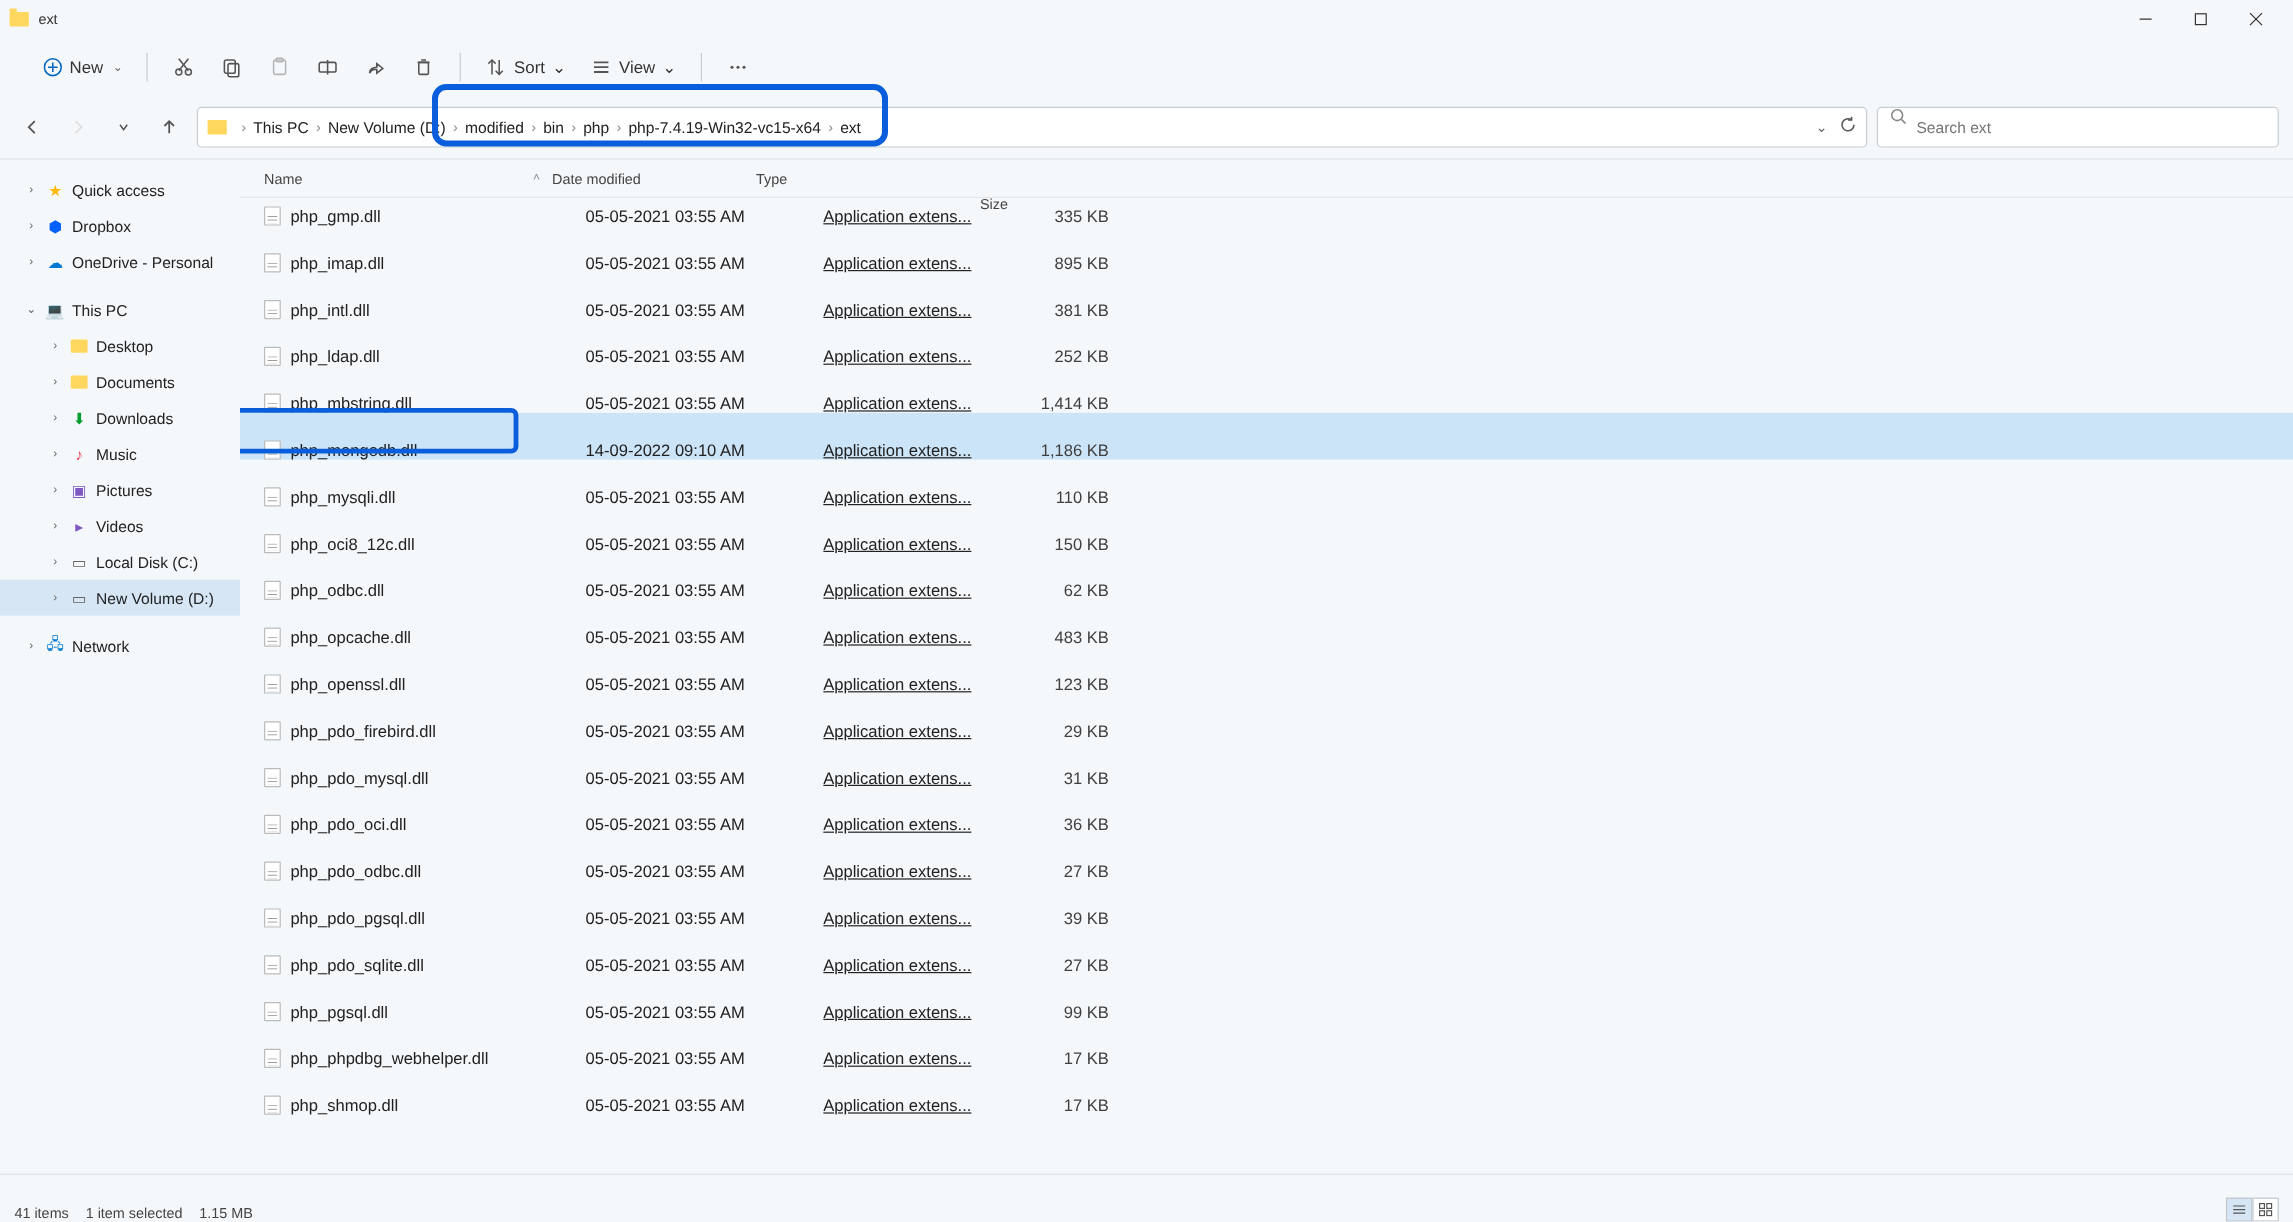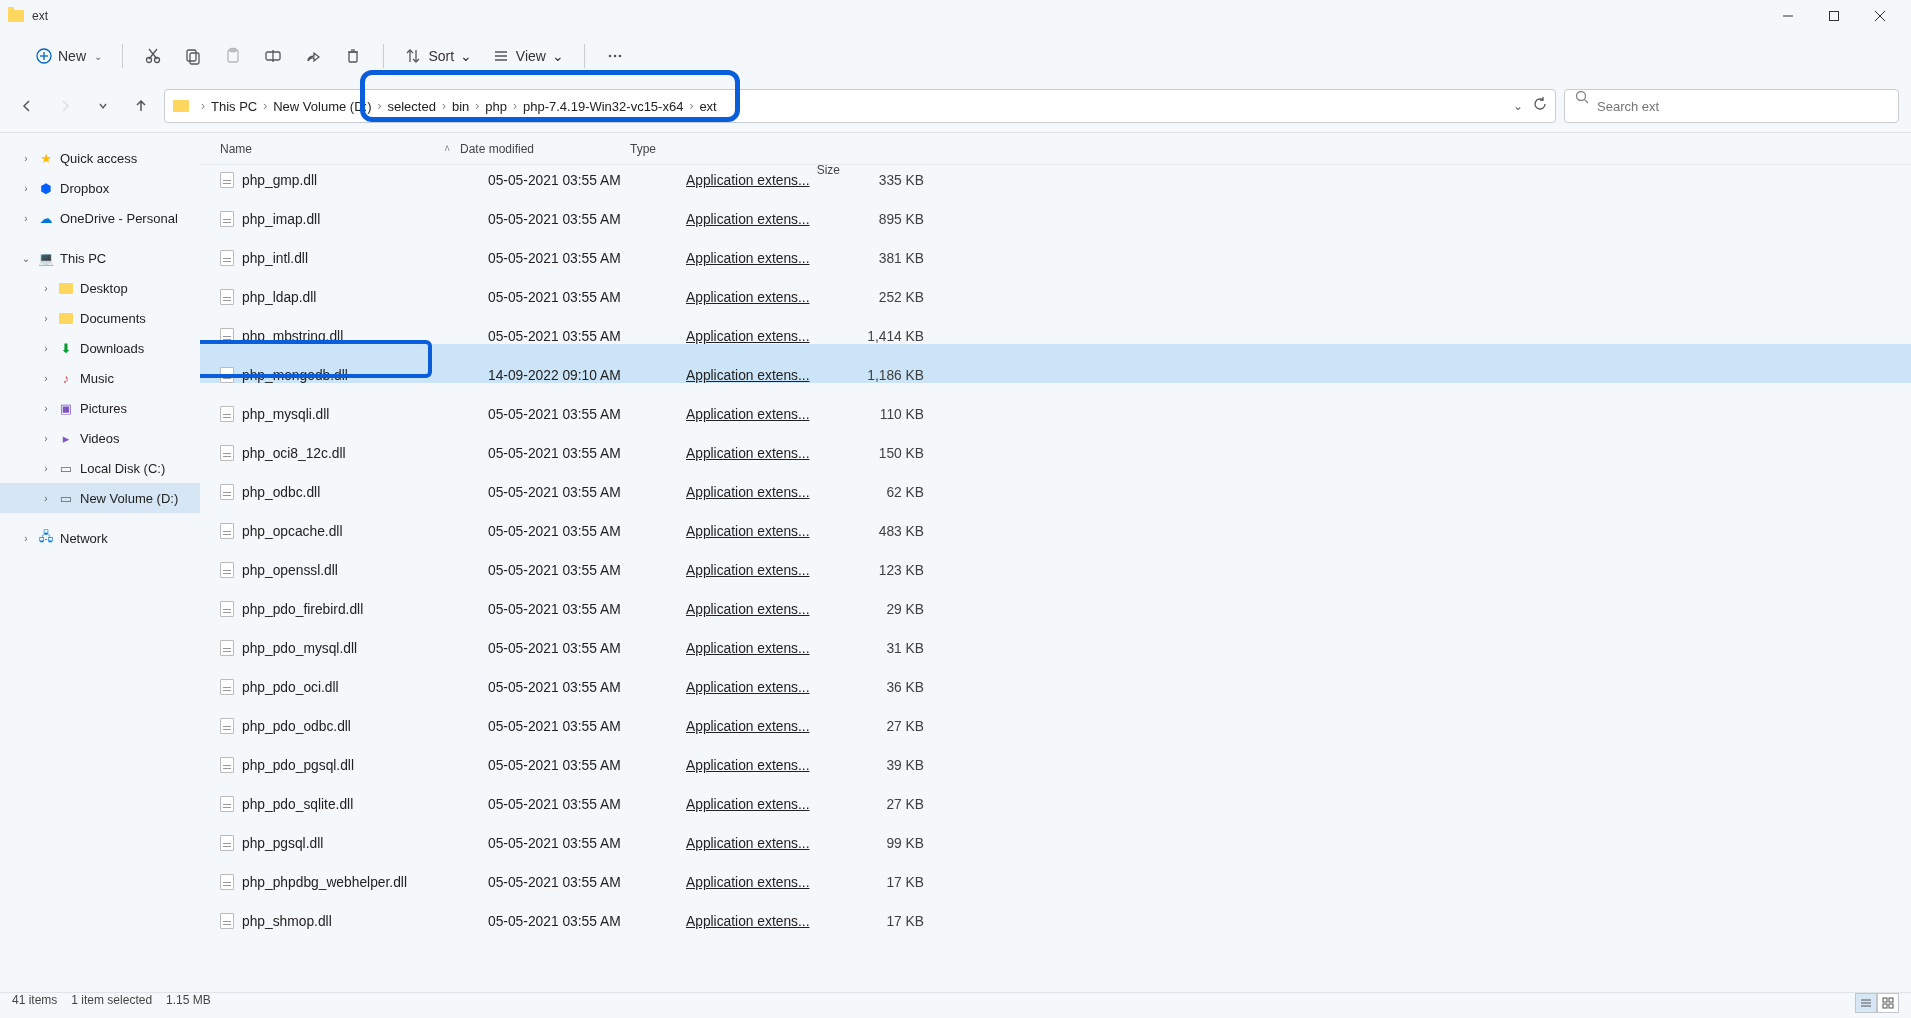--- a/index.html
+++ b/index.html
@@ -74,21 +74,21 @@
 .row .cell.type { width: 130px; color: #222; white-space: nowrap; overflow: hidden; text-overflow: ellipsis; text-decoration: underline; }
 .row .cell.size { width: 80px; text-align: right; color: #404040; }
 .file-ico { width: 14px; height: 16px; background: #fff; border: 1px solid #bbb; border-radius: 1px; position: relative; flex-shrink: 0; }
 .file-ico::after { content: ''; position: absolute; bottom: 1px; left: 2px; right: 2px; top: 7px; background: linear-gradient(#999 1px, transparent 1px) 0 0/100% 3px; }
 
 
 .hl-breadcrumb { position: absolute; top: -20px; left: 195px; width: 380px; height: 52px; border: 5px solid #0a5edb; border-radius: 12px; pointer-events: none; }
 .hl-file { position: absolute; left: -6px; top: -4px; width: 238px; height: 38px; border: 4px solid #0a5edb; border-radius: 6px; pointer-events: none; }
 
 
-.statusbar { height: 26px; border-top: 1px solid #e0e4e8; display: flex; align-items: flex-start; padding: 0 12px; font-size: 12px; color: #444; gap: 14px; }
+.statusbar { height: 40px; border-top: 1px solid #e0e4e8; display: flex; align-items: flex-end; padding: 0 12px; font-size: 12px; color: #444; gap: 14px; }
 .statusbar .spacer { flex: 1; }
 .view-toggle { display: flex; gap: 0; }
 .view-toggle button { width: 22px; height: 20px; border: 1px solid #c0c6cc; background: #fff; display: flex; align-items: center; justify-content: center; }
 .view-toggle button.active { background: #d6e6f5; }
 </style>
 </head>
 <body>
 
 <div class="titlebar">
   <span class="folder-ico"></span>
@@ -214,21 +214,21 @@
     </button>
 
   <div class="addrbox">
     <span class="folder-ico-sm"></span>
     <span class="crumb-sep">›</span>
     <div id="crumbs" style="display:flex;align-items:center">
         <span class="crumb-txt">This PC</span>
         <span class="crumb-sep">›</span>
         <span class="crumb-txt">New Volume (D:)</span>
         <span class="crumb-sep">›</span>
-        <span class="crumb-txt">selected</span>
+        <span class="crumb-txt">modified</span>
         <span class="crumb-sep">›</span>
         <span class="crumb-txt">bin</span>
         <span class="crumb-sep">›</span>
         <span class="crumb-txt">php</span>
         <span class="crumb-sep">›</span>
         <span class="crumb-txt">php-7.4.19-Win32-vc15-x64</span>
         <span class="crumb-sep">›</span>
         <span class="crumb-txt">ext</span>
       </div>
     <div class="addr-right">

